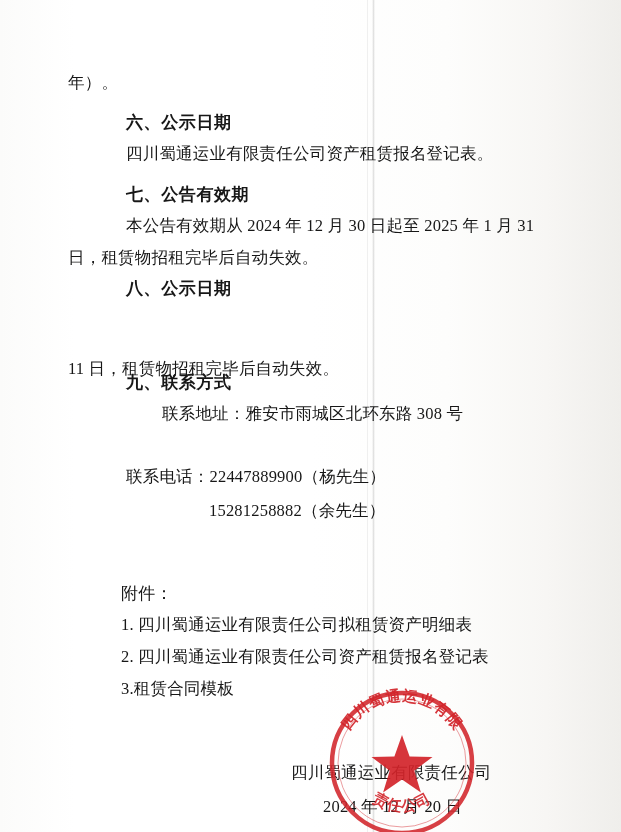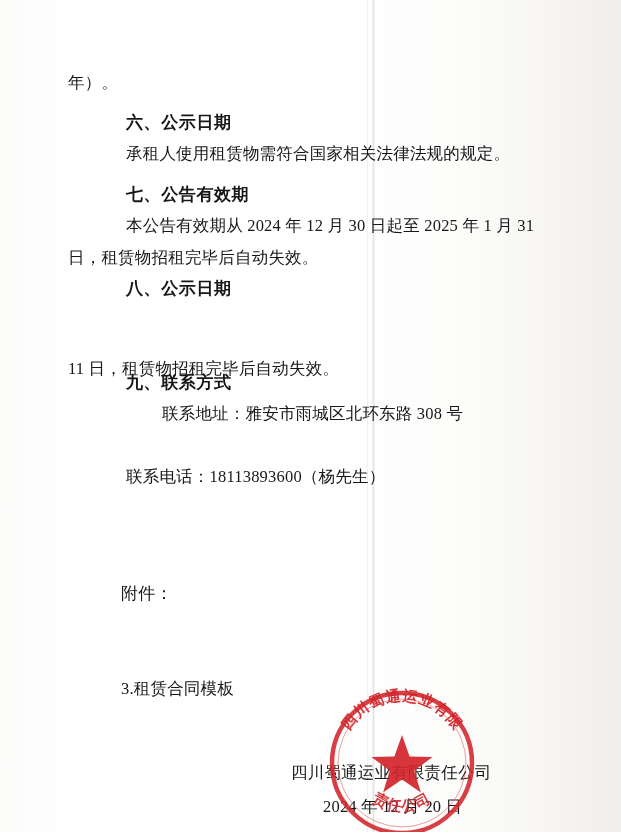--- a/index.html
+++ b/index.html
@@ -93,43 +93,46 @@
 
   <div class="fold2"></div>
   <div class="fold"></div>
 
   <div class="content">
 
     <div class="line body-text" style="left:68px; top:72px;">年）。</div>
 
     <div class="line heading" style="left:126px; top:111px;">六、公示日期</div>
 
-    <div class="line body-text" style="left:126px; top:143px;">承租人使用租赁物需符合国家相关法律法规的规定。</div>
+    <div class="line body-text" style="left:126px; top:143px;">四川蜀通运业有限责任公司资产租赁报名登记表。</div>
 
     <div class="line heading" style="left:126px; top:183px;text-align:center;">七、公告有效期</div>
 
     <div class="line body-text" style="left:126px; top:215px;">本公告有效期从 2024 年 12 月 30 日起至 2025 年 1 月 31</div>
 
     <div class="line body-text" style="left:68px; top:247px;">日，租赁物招租完毕后自动失效。</div>
 
     <div class="line heading" style="left:126px; top:277px;">八、公示日期</div>
 
 
     <div class="line body-text" style="left:68px; top:358px;">11 日，租赁物招租完毕后自动失效。</div>
 
     <div class="line heading" style="left:126px; top:371px;">九、联系方式</div>
 
     <div class="line body-text" style="left:126px; top:403px;margin-left:36px;">联系地址：雅安市雨城区北环东路 308 号</div>
 
-    <div class="line body-text" style="left:126px; top:466px;">联系电话：18113893600（杨先生）</div>
+    <div class="line body-text" style="left:126px; top:466px;">联系电话：22447889900（杨先生）</div>
 
+    <div class="line body-text" style="left:209px; top:500px;">15281258882（余先生）</div>
 
     <div class="line attach-title" style="left:121px; top:582px;">附件：</div>
 
+    <div class="line body-text" style="left:121px; top:614px;">1. 四川蜀通运业有限责任公司拟租赁资产明细表</div>
 
+    <div class="line body-text" style="left:121px; top:646px;">2. 四川蜀通运业有限责任公司资产租赁报名登记表</div>
 
     <div class="line body-text" style="left:121px; top:678px;">3.租赁合同模板</div>
 
     <div class="line sign" style="left:291px; top:762px;">四川蜀通运业有限责任公司</div>
 
     <div class="line sign" style="left:323px; top:796px;">2024 年 12 月 20 日</div>
 
   </div>
 
   <div class="seal">

